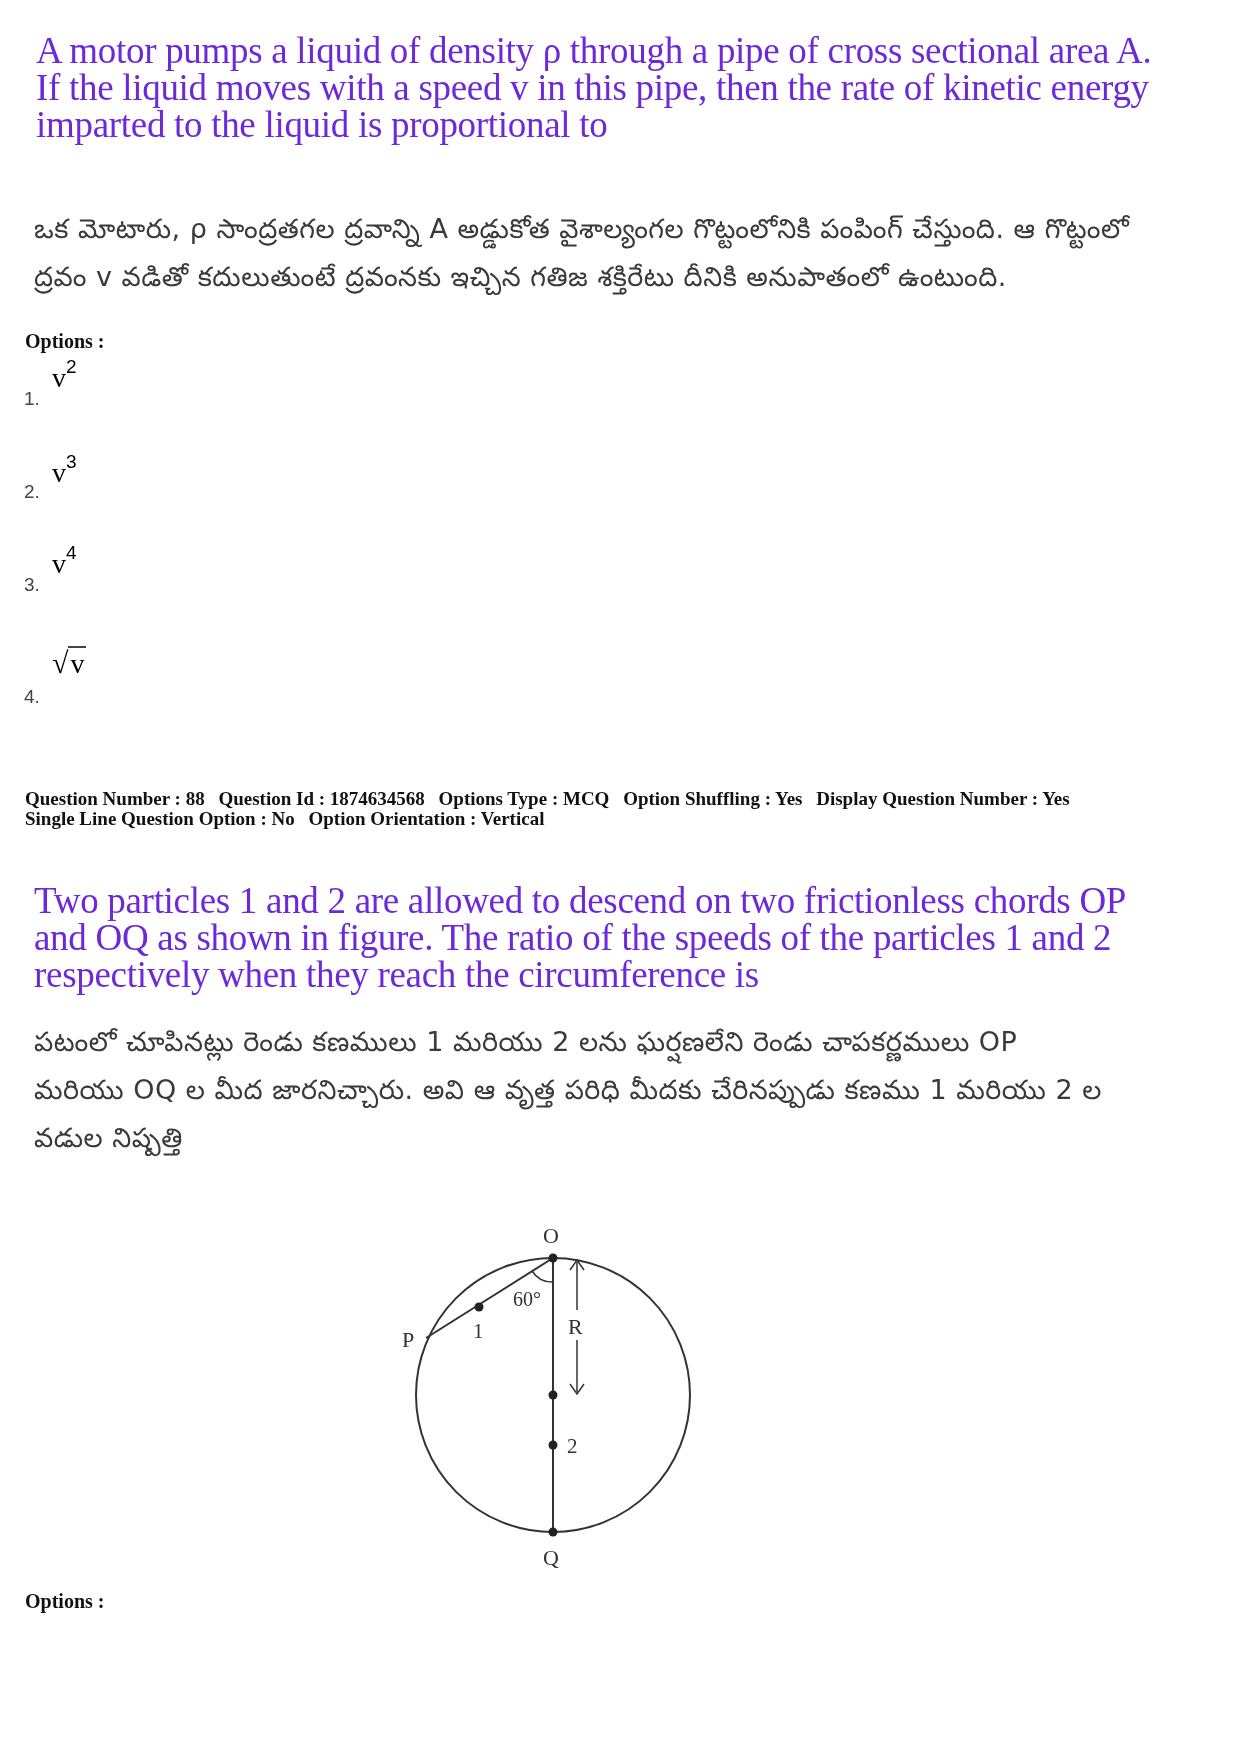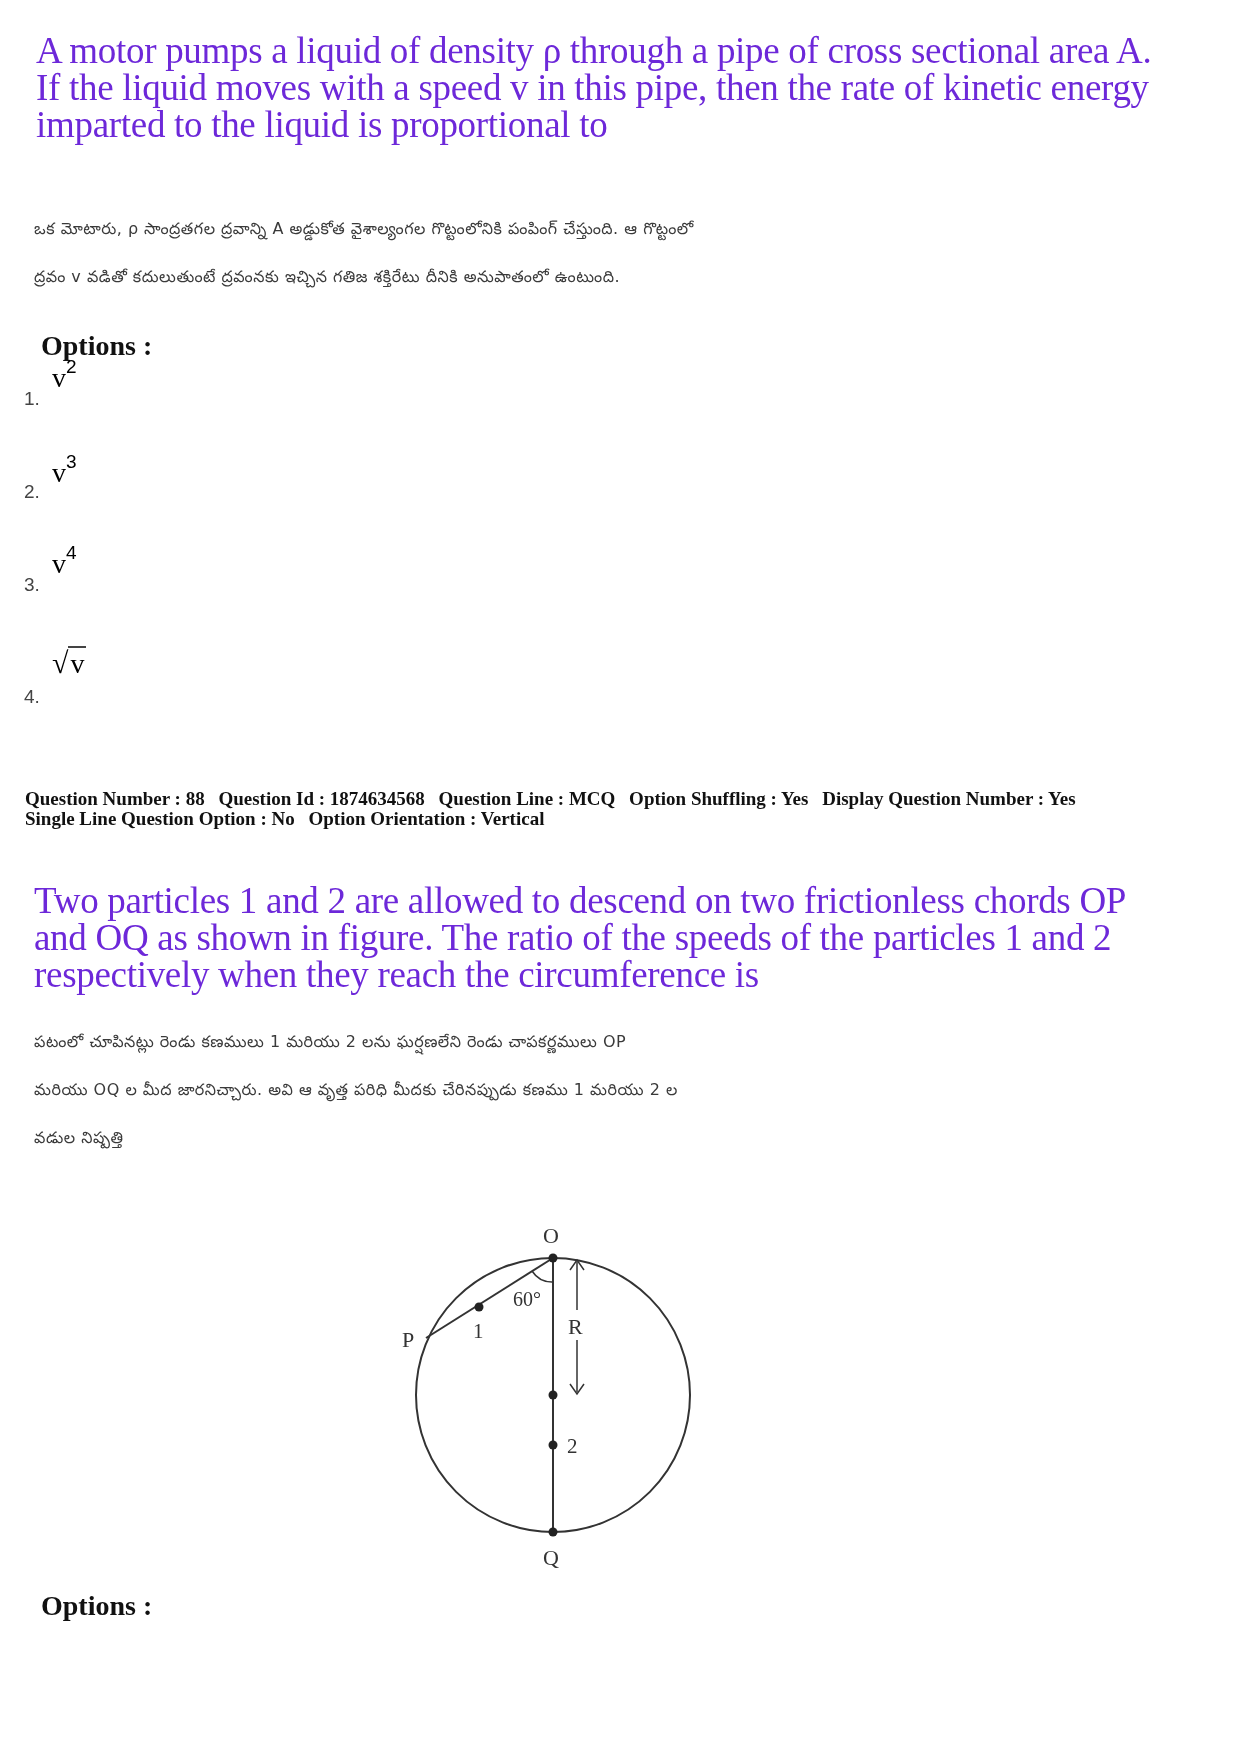--- a/index.html
+++ b/index.html
@@ -23,33 +23,32 @@
       font-size: 37px;
       line-height: 37px;
       color: #6d28d9;
       letter-spacing: -0.3px;
     }
     .te-text {
       position: absolute;
       left: 34px;
       width: 1130px;
       font-family: "DejaVu Sans", sans-serif;
-      font-size: 16px;
+      font-size: 27px;
       line-height: 48px;
       color: #3a3a3a;
       letter-spacing: 0.5px;
     }
     .options-label {
       position: absolute;
       left: 25px;
       font-family: "Liberation Serif", serif;
       font-weight: bold;
-      font-size: 28px;
+      font-size: 20px;
       color: #111111;
-      margin-left: 16px;
     }
     .opt-num {
       position: absolute;
       left: 24px;
       font-family: "Liberation Sans", sans-serif;
       font-size: 19px;
       color: #444444;
     }
     .opt-val {
       position: absolute;
@@ -125,21 +124,21 @@
 <div>
   <span class="opt-num" style="top:686px;">4.</span>
   <span class="opt-val" style="top:646px;">
     <span class="sqrt"><span class="radical">√</span><span class="radicand">v</span></span>
   </span>
 </div>
 
 <div class="meta" style="top:789px;">
   <span><span>Question Number</span> : <span>88</span></span><span class="gap"></span>
   <span><span>Question Id</span> : <span>1874634568</span></span><span class="gap"></span>
-  <span><span>Question Line</span> : <span>MCQ</span></span><span class="gap"></span>
+  <span><span>Options Type</span> : <span>MCQ</span></span><span class="gap"></span>
   <span><span>Option Shuffling</span> : <span>Yes</span></span><span class="gap"></span>
   <span><span>Display Question Number</span> : <span>Yes</span></span>
 </div>
 <div class="meta" style="top:809px;">
   <span><span>Single Line Question Option</span> : <span>No</span></span><span class="gap"></span>
   <span><span>Option Orientation</span> : <span>Vertical</span></span>
 </div>
 
 <div class="q-text" style="top:839px; left:34px;margin-top:43px;">Two particles 1 and 2 are allowed to descend on two frictionless chords OP and OQ as shown in figure. The ratio of the speeds of the particles 1 and 2 respectively when they reach the circumference is</div>
 

